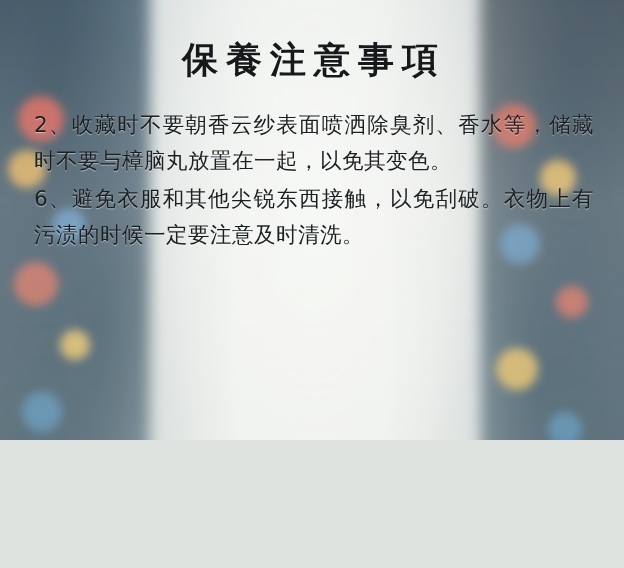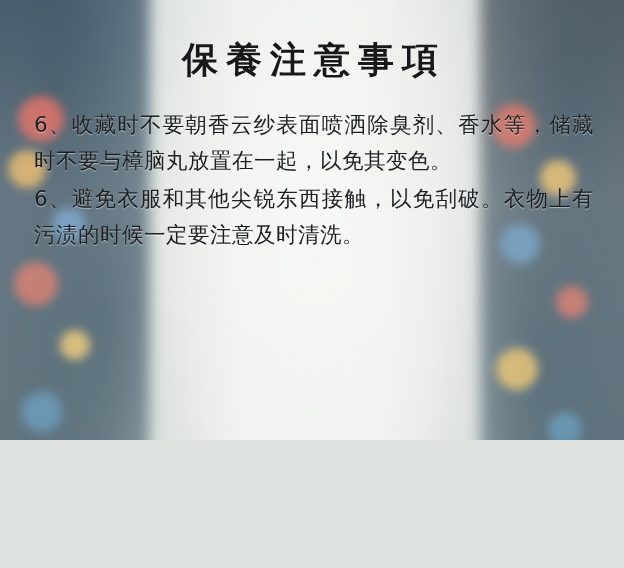--- a/index.html
+++ b/index.html
@@ -146,18 +146,18 @@
         <div class="fleck" style="left: 548px; top: 412px; width: 34px; height: 34px; background: rgb(61, 125, 166);"></div>
         <div class="fleck" style="left: 506px; top: 472px; width: 38px; height: 38px; background: rgb(208, 90, 68);"></div>
         <div class="fleck" style="left: 560px; top: 524px; width: 30px; height: 30px; background: rgb(226, 174, 73);"></div>
       </div>
     <div class="bg-haze"></div>
   </div>
 
   <div class="content">
     <h1 class="title">保養注意事項</h1>
     <div class="body">
-      <p class="para">6、收藏时不要朝香云纱表面喷洒除臭剂、香水等，储藏时不要与樟脑丸放置在一起，以免其变色。</p>
+      <p class="para">2、收藏时不要朝香云纱表面喷洒除臭剂、香水等，储藏时不要与樟脑丸放置在一起，以免其变色。</p>
       <p class="para">6、避免衣服和其他尖锐东西接触，以免刮破。衣物上有污渍的时候一定要注意及时清洗。</p>
     </div>
   </div>
 
 </div>
 
 </body></html>

